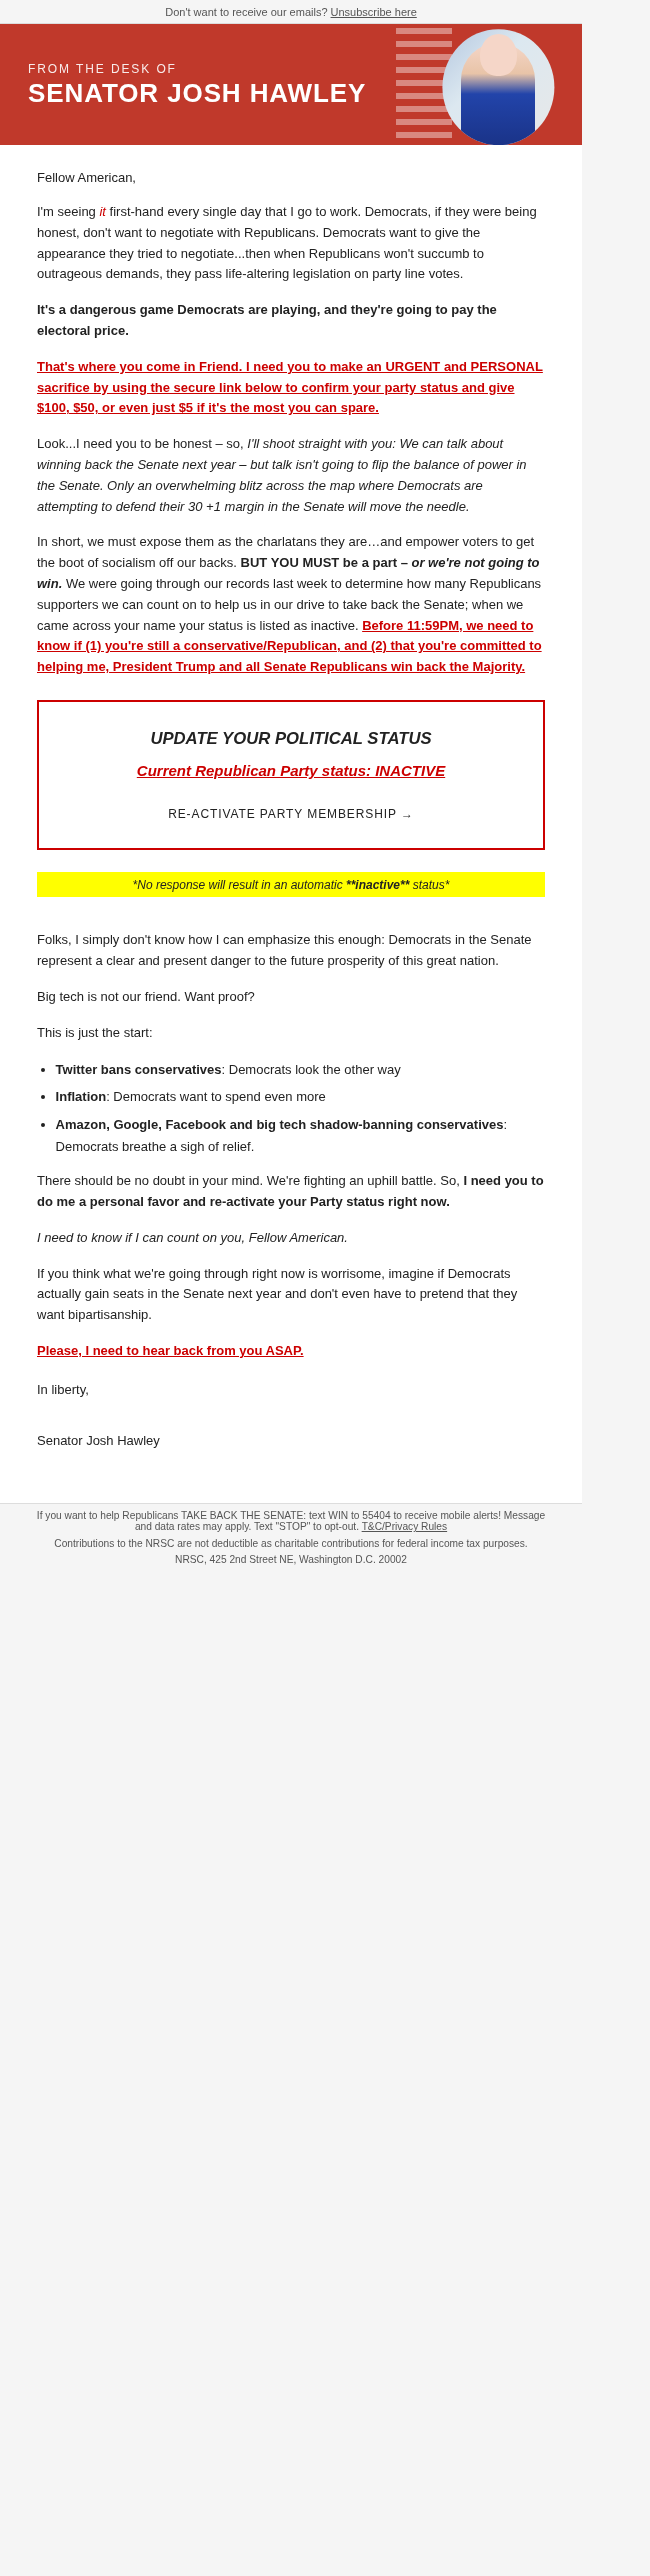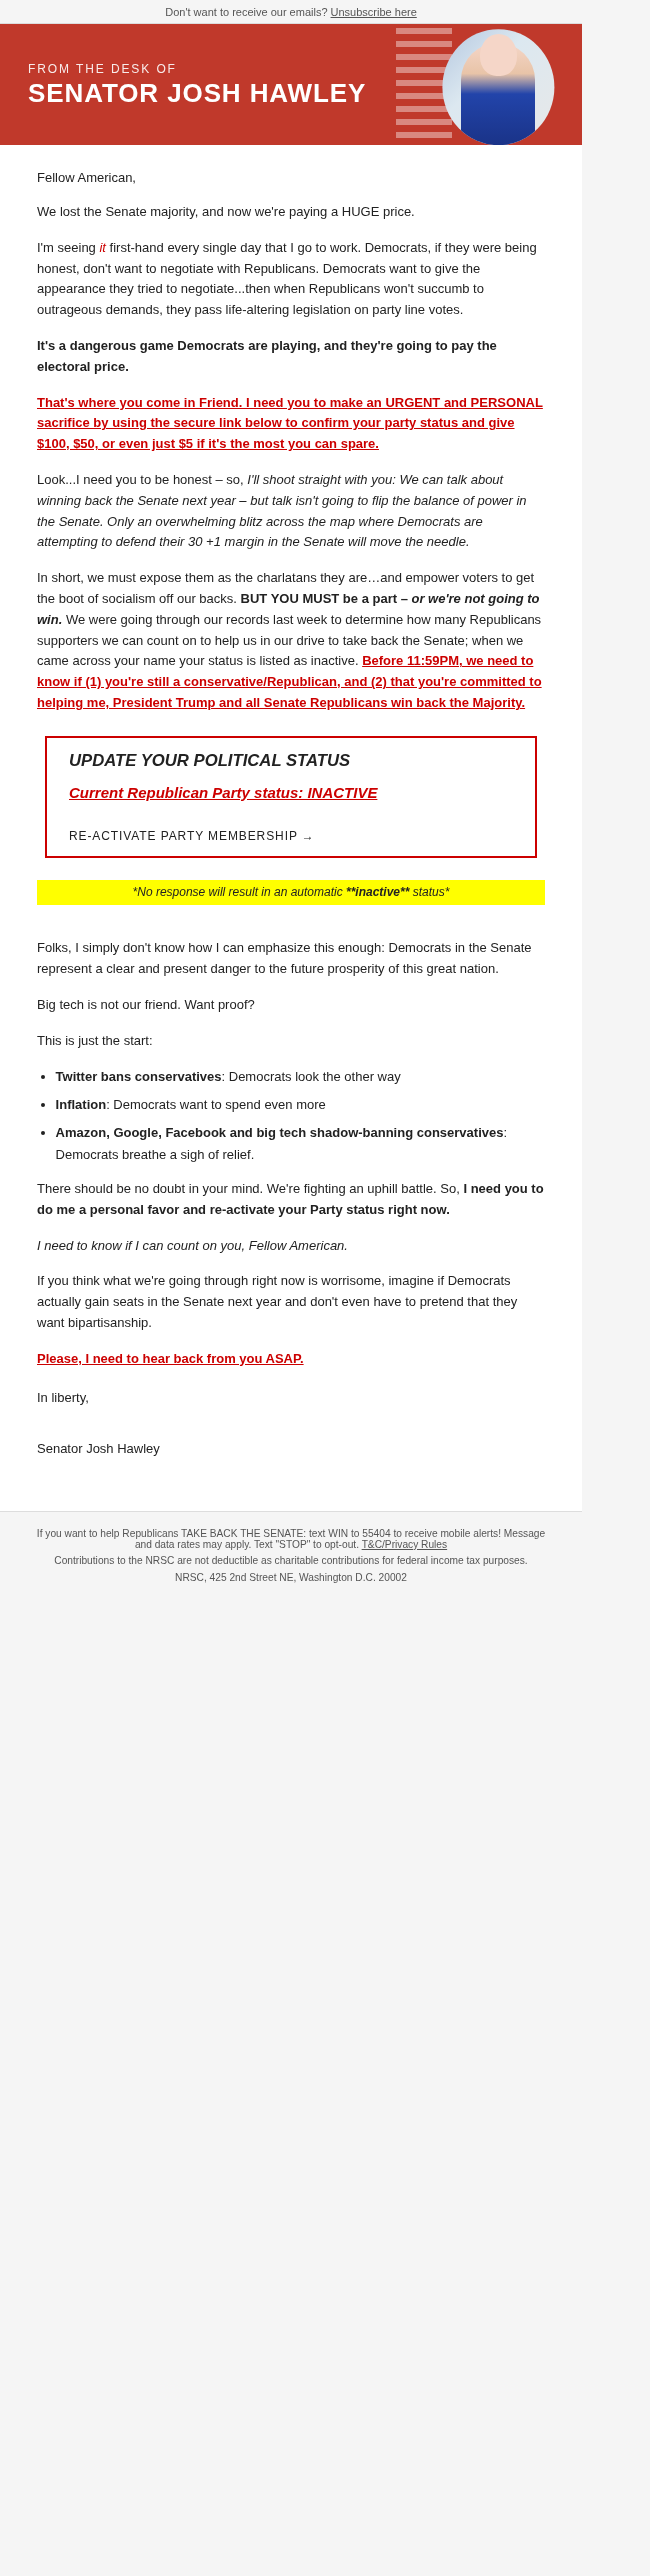--- a/index.html
+++ b/index.html
@@ -132,23 +132,23 @@
       font-weight: bold;
     }
 
     .italic-block {
       font-style: italic;
     }
 
     
     .update-box {
       border: 2.8px solid #cc0000;
-      margin: 22px 8px;
-      padding: 13px 22px;
-      text-align: left;
+      margin: 22px 0;
+      padding: 27px 22px;
+      text-align: center;
     }
     .update-box .box-title {
       font-size: 16.7px;
       font-weight: bold;
       font-style: italic;
       color: #222;
       margin-bottom: 13px;
     }
     .update-box .status-line {
       color: #cc0000;
@@ -204,21 +204,21 @@
 
     
     .signature {
       margin-top: 18.6px;
       margin-bottom: 28px;
     }
 
     
     .footer {
       background: #f5f5f5;
-      padding: 16px 28px;
+      padding: 6px 28px;
       font-size: 10.2px;
       color: #555;
       text-align: center;
       border-top: 0.9px solid #ddd;
     }
     .footer a { color: #555; }
     .footer .paid-box {
       border: 0.9px solid #999;
       padding: 9.3px 18.6px;
       display: inline-block;
@@ -264,23 +264,20 @@
       </div>
     </div>
   </div>
 
   <div class="main-content">
 
     <div class="paragraph greeting">
       <span>Fellow American,</span>
     </div>
 
-    <div class="paragraph">
-      <span>We lost the Senate majority, and now we're paying a HUGE price.</span>
-    </div>
 
     <div class="paragraph">
       I'm seeing <span class="highlight-red highlight-italic">it</span> first-hand every single day that I go to work. Democrats, if they were being honest, don't want to negotiate with Republicans. Democrats want to give the appearance they tried to negotiate...then when Republicans won't succumb to outrageous demands, they pass life-altering legislation on party line votes.
     </div>
 
     <div class="paragraph bold">
       <span>It's a dangerous game Democrats are playing, and they're going to pay the electoral price.</span>
     </div>
 
     <div class="paragraph">

